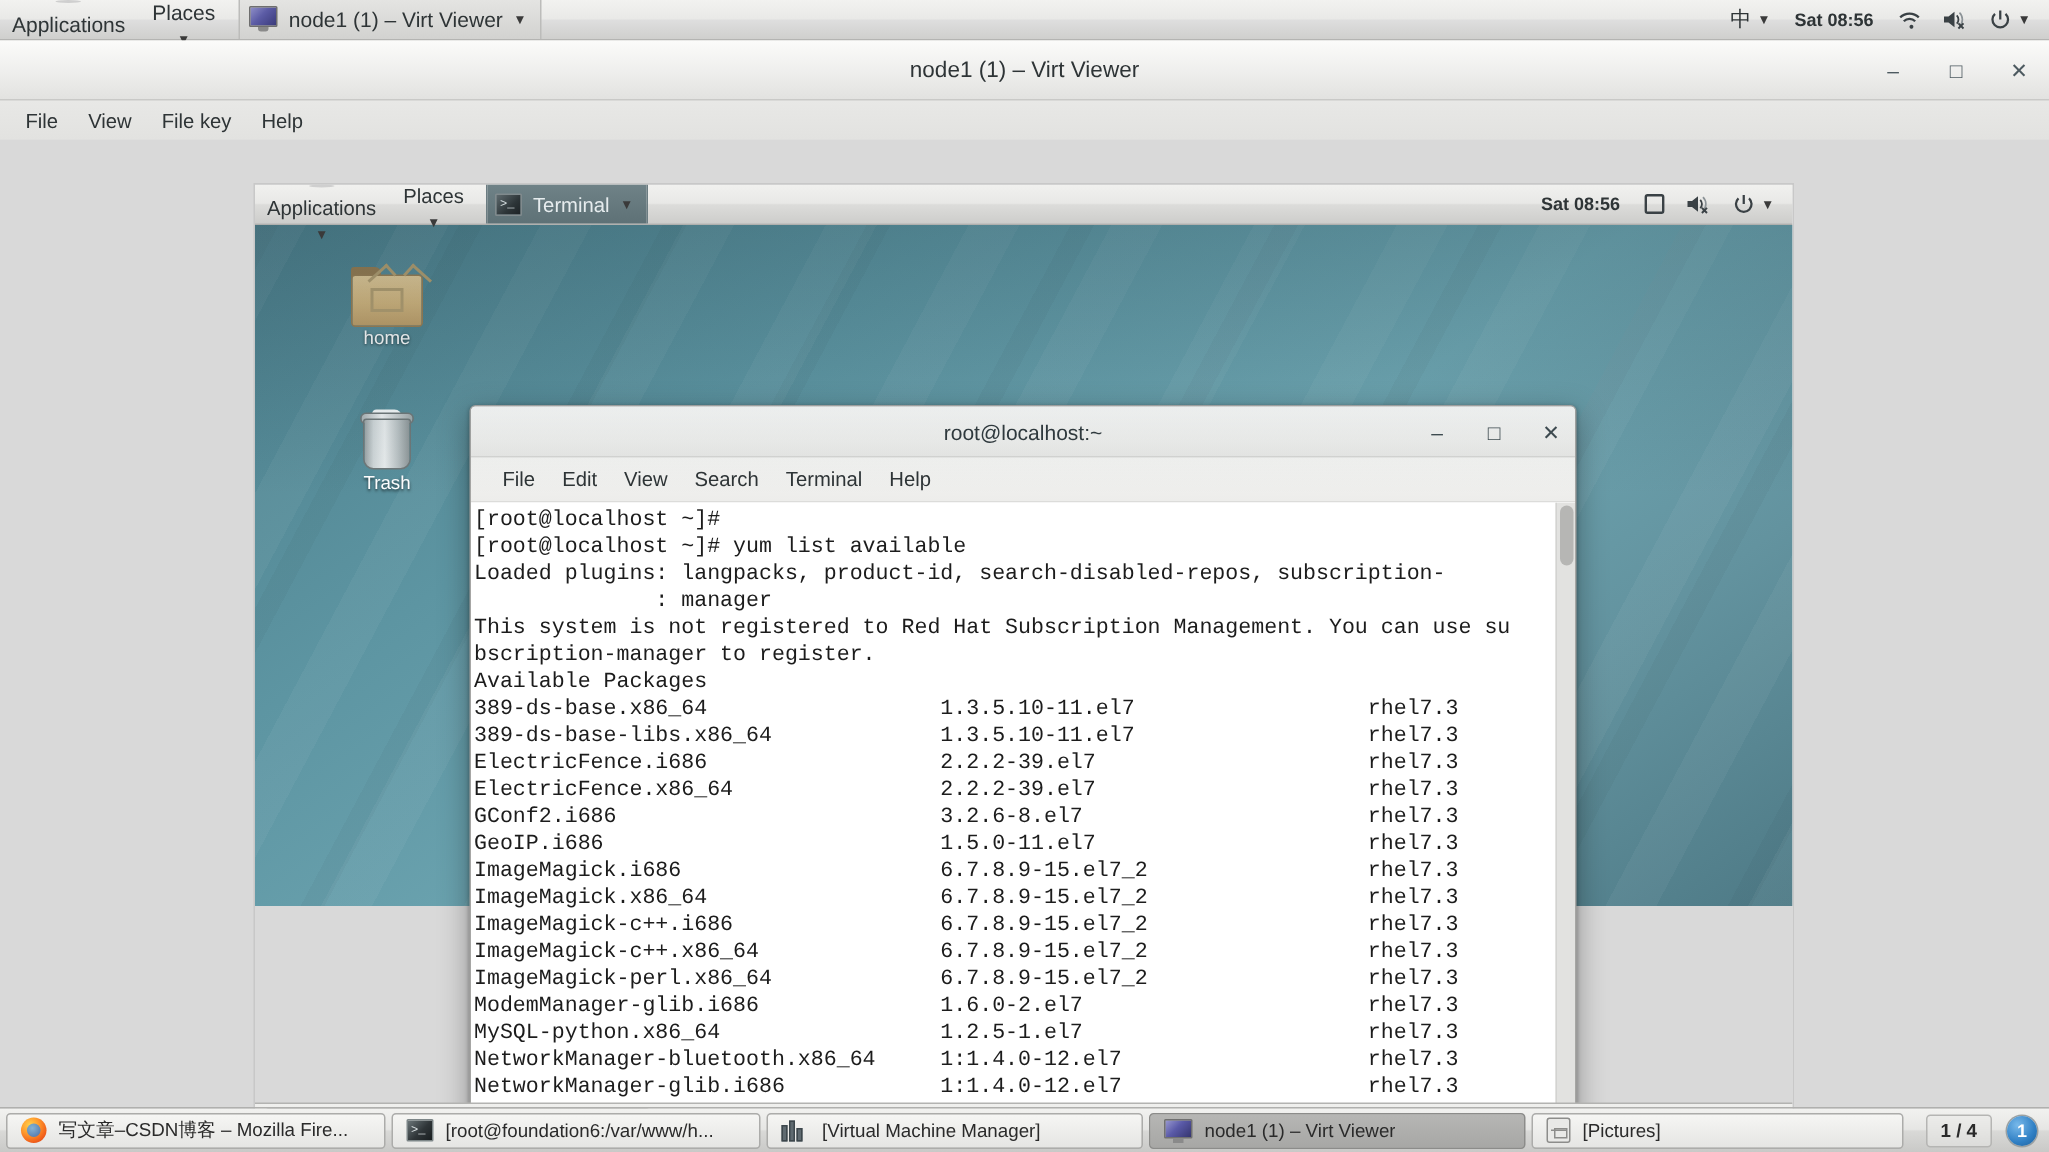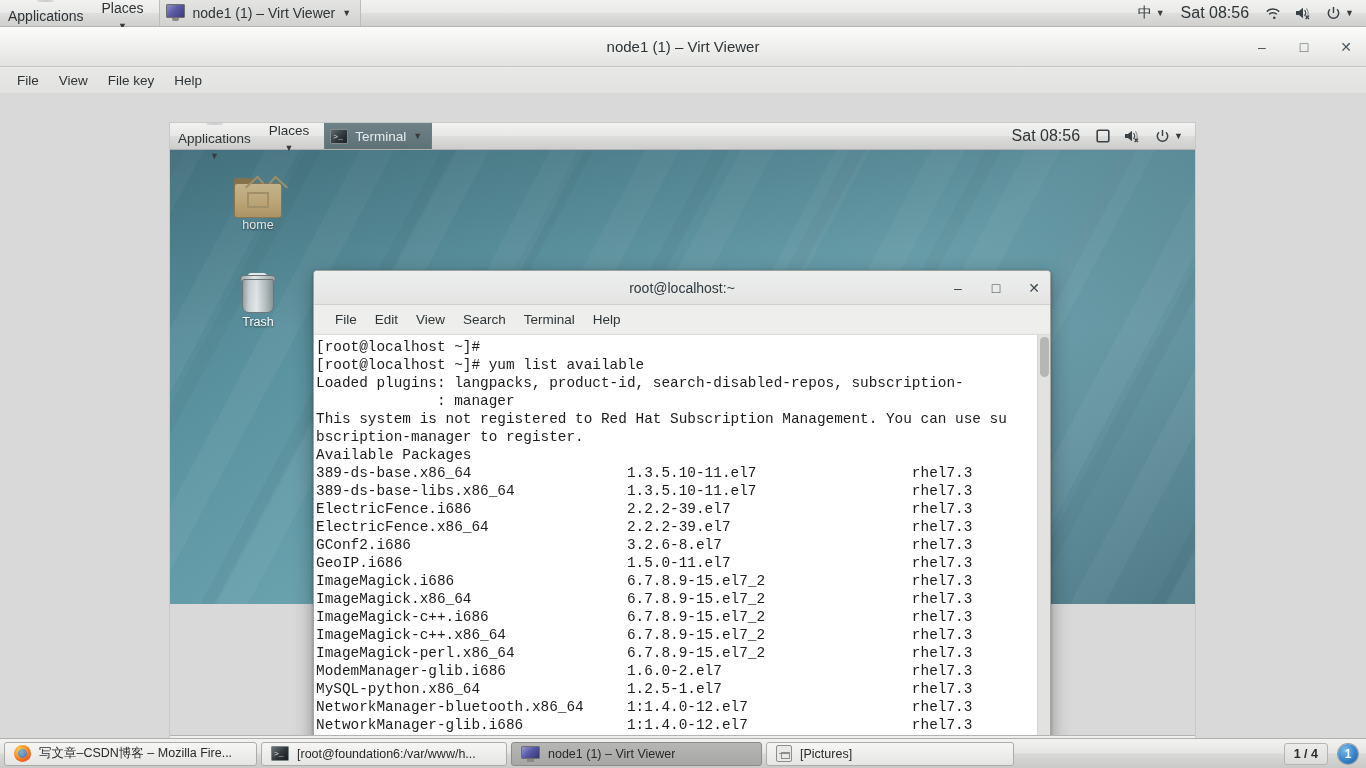--- a/index.html
+++ b/index.html
@@ -56,21 +56,21 @@
     border: 1px solid #6e6e6e; border-radius: 1px;
   }
   .vv-icon .stand {
     position: absolute; left: 7px; top: 14px; width: 7px; height: 3px;
     background: #8a8a8a; border-radius: 0 0 2px 2px;
   }
   .host-spacer { flex: 1; }
   .tray { display: flex; align-items: center; gap: 2px; padding-right: 6px; }
   .tray-item { padding: 0 6px; display: flex; align-items: center; gap: 4px; height: 26px; }
   .ime-char { font-size: 14px; font-family: "DejaVu Sans", sans-serif; }
-  .clock { font-size: 16px; padding: 0 8px; }
+  .clock { font-size: 12px; padding: 0 8px; font-weight: bold; }
   svg.ic { display: block; }
 
   
   #virt-viewer {
     position: absolute; left: 0; top: 27px; width: 1366px; height: 711px;
     background: #e8e8e6;
   }
   #vv-titlebar {
     height: 40px; width: 100%;
     background: linear-gradient(to bottom, #fbfbfa 0%, #ededeb 60%, #e2e2e0 100%);
@@ -565,20 +565,28 @@
   <div class="htb-btn" style="flex:0 0 253px;">
     <span class="ff-icon"></span>
     <span class="lbl">写文章–CSDN博客 – Mozilla Fire...</span>
   </div>
 
   <div class="htb-btn" style="flex:0 0 246px;">
     <span class="term-icon-tb">&gt;_</span>
     <span class="lbl">[root@foundation6:/var/www/h...</span>
   </div>
 
+  <div class="htb-btn" style="flex:0 0 251px;">
+    <span class="vmm-icon">
+        <i style="height:11px"></i>
+        <i style="height:14px"></i>
+        <i style="height:9px"></i>
+      </span>
+    <span class="lbl">[Virtual Machine Manager]</span>
+  </div>
 
   <div class="htb-btn active" style="flex:0 0 251px;">
     <span class="vv-icon-tb">
         <span class="scr"></span>
         <span class="stand"></span>
       </span>
     <span class="lbl">node1 (1) – Virt Viewer</span>
   </div>
 
   <div class="htb-btn" style="flex:0 0 248px;">

